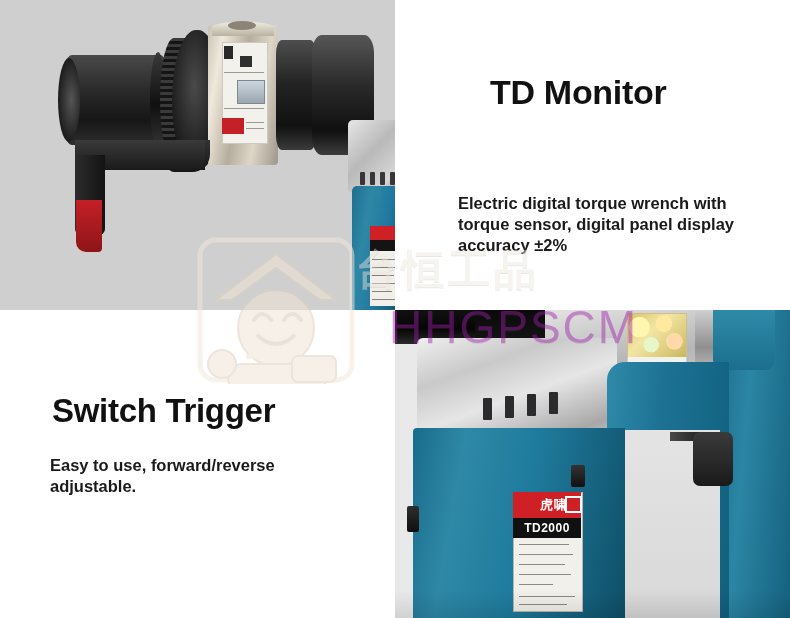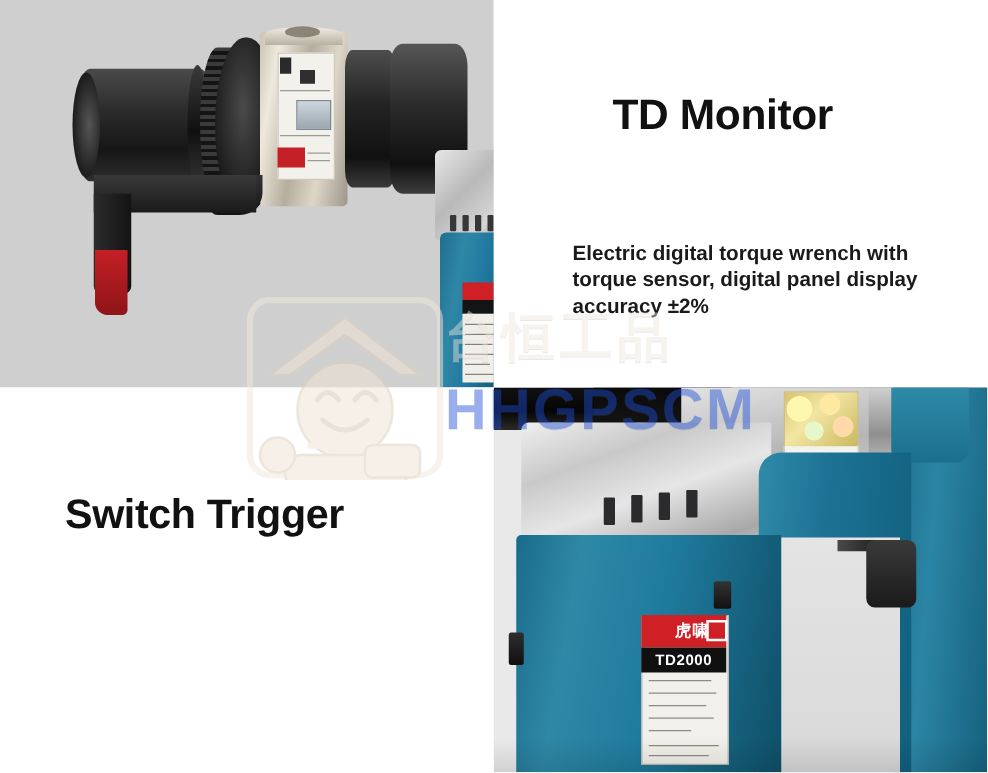--- a/index.html
+++ b/index.html
@@ -246,23 +246,24 @@
   
   .wm{position:absolute;pointer-events:none;}
   #wm-logo{left:196px;top:236px;width:160px;height:148px;opacity:.55;}
   #wm-text{left:356px;top:238px;opacity:.45;}
   .wm-cn{
     font-size:42px;font-weight:bold;color:#efe7de;
     letter-spacing:4px;white-space:nowrap;line-height:64px;
     text-shadow:0 1px 0 rgba(120,110,100,.35);
   }
   .wm-en{
-    font-size:46px;font-weight:bold;color:#1d4ed8;
+    font-size:46px;font-weight:normal;color:#a21caf;
     letter-spacing:2px;white-space:nowrap;line-height:50px;
     text-shadow:0 1px 0 rgba(120,110,100,.35);
+    margin-left:33px;
   }
 </style>
 </head>
 <body>
 
 <div class="stage">
 
   <div class="quad" id="q-tl">
     <div class="tl-sock-body"></div>
     <div class="tl-sock-face"></div>
@@ -310,20 +311,21 @@
     <div class="tl-handle-tip"></div>
   </div>
 
   <div class="quad" id="q-tr">
     <div class="headline" id="tr-title" style="left:67px;top:73px;margin-left:28px;">TD Monitor</div>
     <div class="body-copy" id="tr-desc" style="left:63px;top:145px;margin-top:48px;">Electric digital torque wrench with torque sensor, digital panel display accuracy ±2%</div>
   </div>
 
   <div class="quad" id="q-bl">
     <div class="headline" id="bl-title" style="left:52px;top:82px;">Switch Trigger</div>
+    <div class="body-copy" id="bl-desc" style="left:50px;top:145px;">Easy to use, forward/reverse adjustable.</div>
   </div>
 
   <div class="quad" id="q-br">
     <div class="br-darkband"></div>
     <div class="br-darkband2"></div>
     <div class="br-greymetal"></div>
     <div class="br-silver2"></div>
     <div class="br-silver"></div>
 
     <div class="br-holo"></div>

